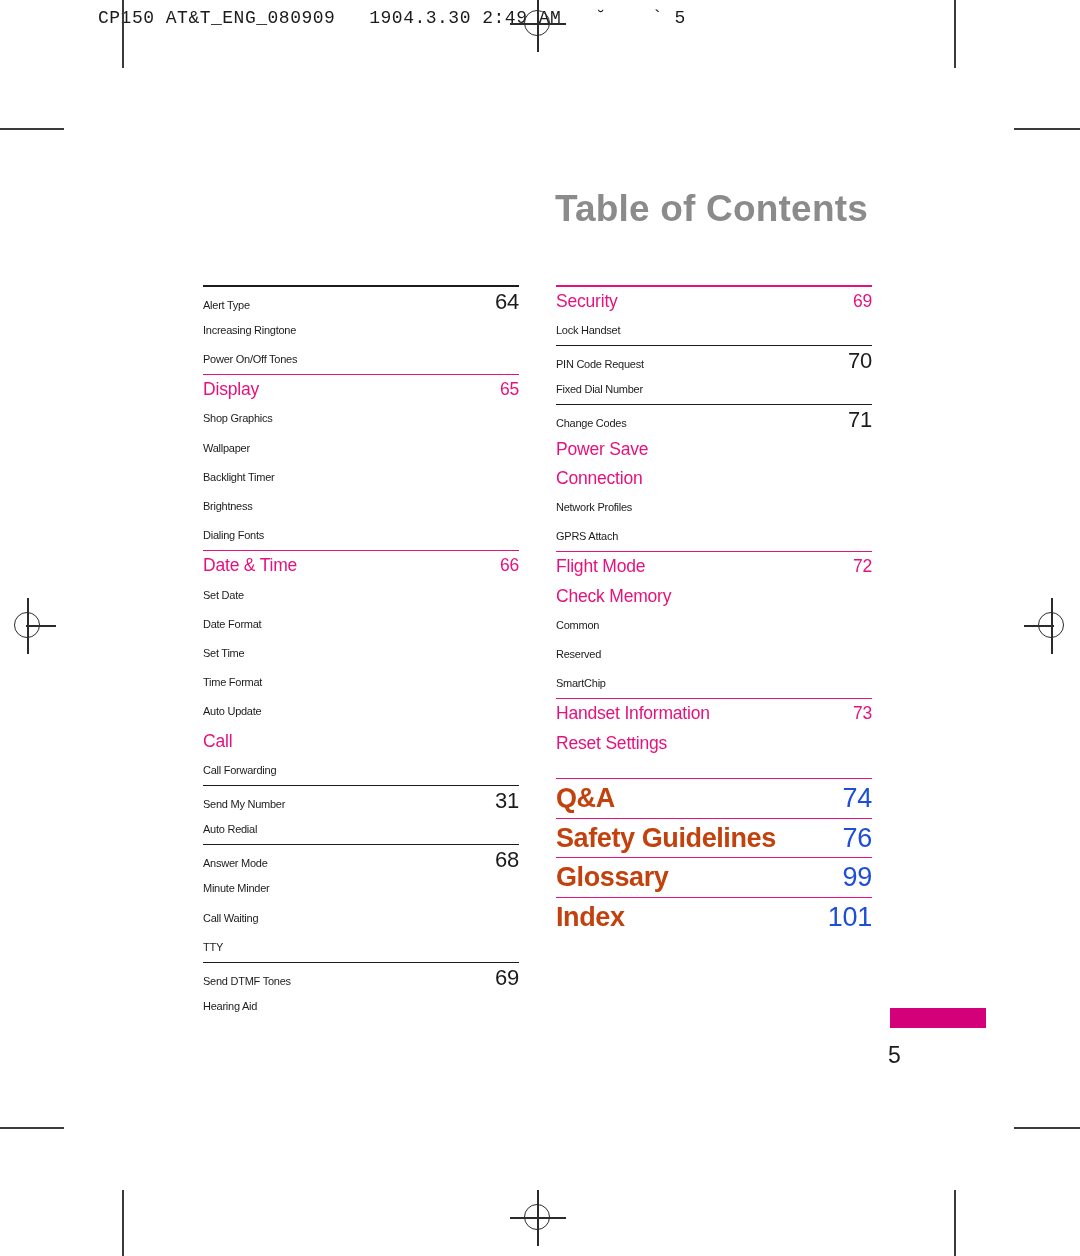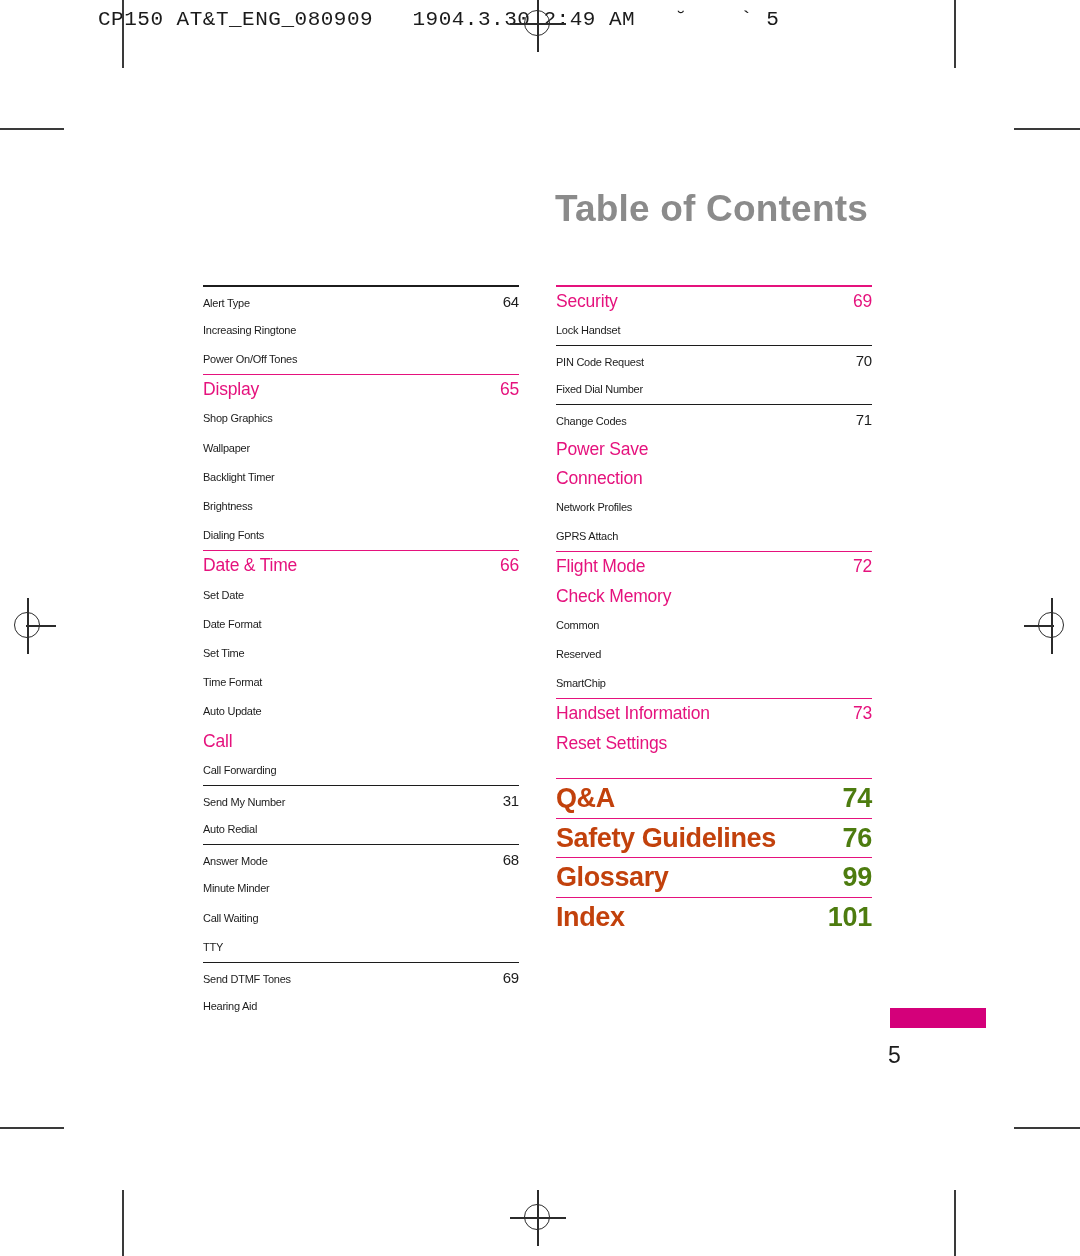--- a/index.html
+++ b/index.html
@@ -16,21 +16,21 @@
     font-family: "Liberation Sans", sans-serif;
     -webkit-font-smoothing: antialiased;
   }
 
   
   .print-header {
     position: absolute;
     left: 98px;
     top: 8px;
     font-family: "Liberation Mono", "DejaVu Sans Mono", monospace;
-    font-size: 21px;
+    font-size: 18px;
     letter-spacing: 0.5px;
     color: #1b1b1b;
     white-space: pre;
   }
 
   
   .mark {
     position: absolute;
     background: #3a3a3a;
   }
@@ -105,21 +105,21 @@
     height: 29.2px;
     line-height: 29.2px;
     white-space: nowrap;
   }
   .row .label {
     font-size: 11px;
     color: #1c1c1c;
     letter-spacing: -0.25px;
   }
   .row .num {
-    font-size: 15px;
+    font-size: 22px;
     color: #1c1c1c;
     letter-spacing: -0.2px;
   }
   .row.pink .label,
   .row.pink .num {
     color: #e5127d;
     font-size: 17.5px;
     letter-spacing: -0.2px;
   }
   .row.ruled {
@@ -147,22 +147,22 @@
     border-bottom: 1.7px solid #e5127d;
   }
   .bigrow .label {
     font-size: 27px;
     font-weight: bold;
     color: #c2410c;
     letter-spacing: -0.4px;
   }
   .bigrow .num {
     font-size: 27px;
-    font-weight: bold;
-    color: #4d7c0f;
+    font-weight: normal;
+    color: #1d4ed8;
     letter-spacing: -0.3px;
   }
   .bigrow.last { border-bottom: none; }
 
   
   .folio-bar {
     position: absolute;
     left: 890px;
     top: 1008px;
     width: 96px;

